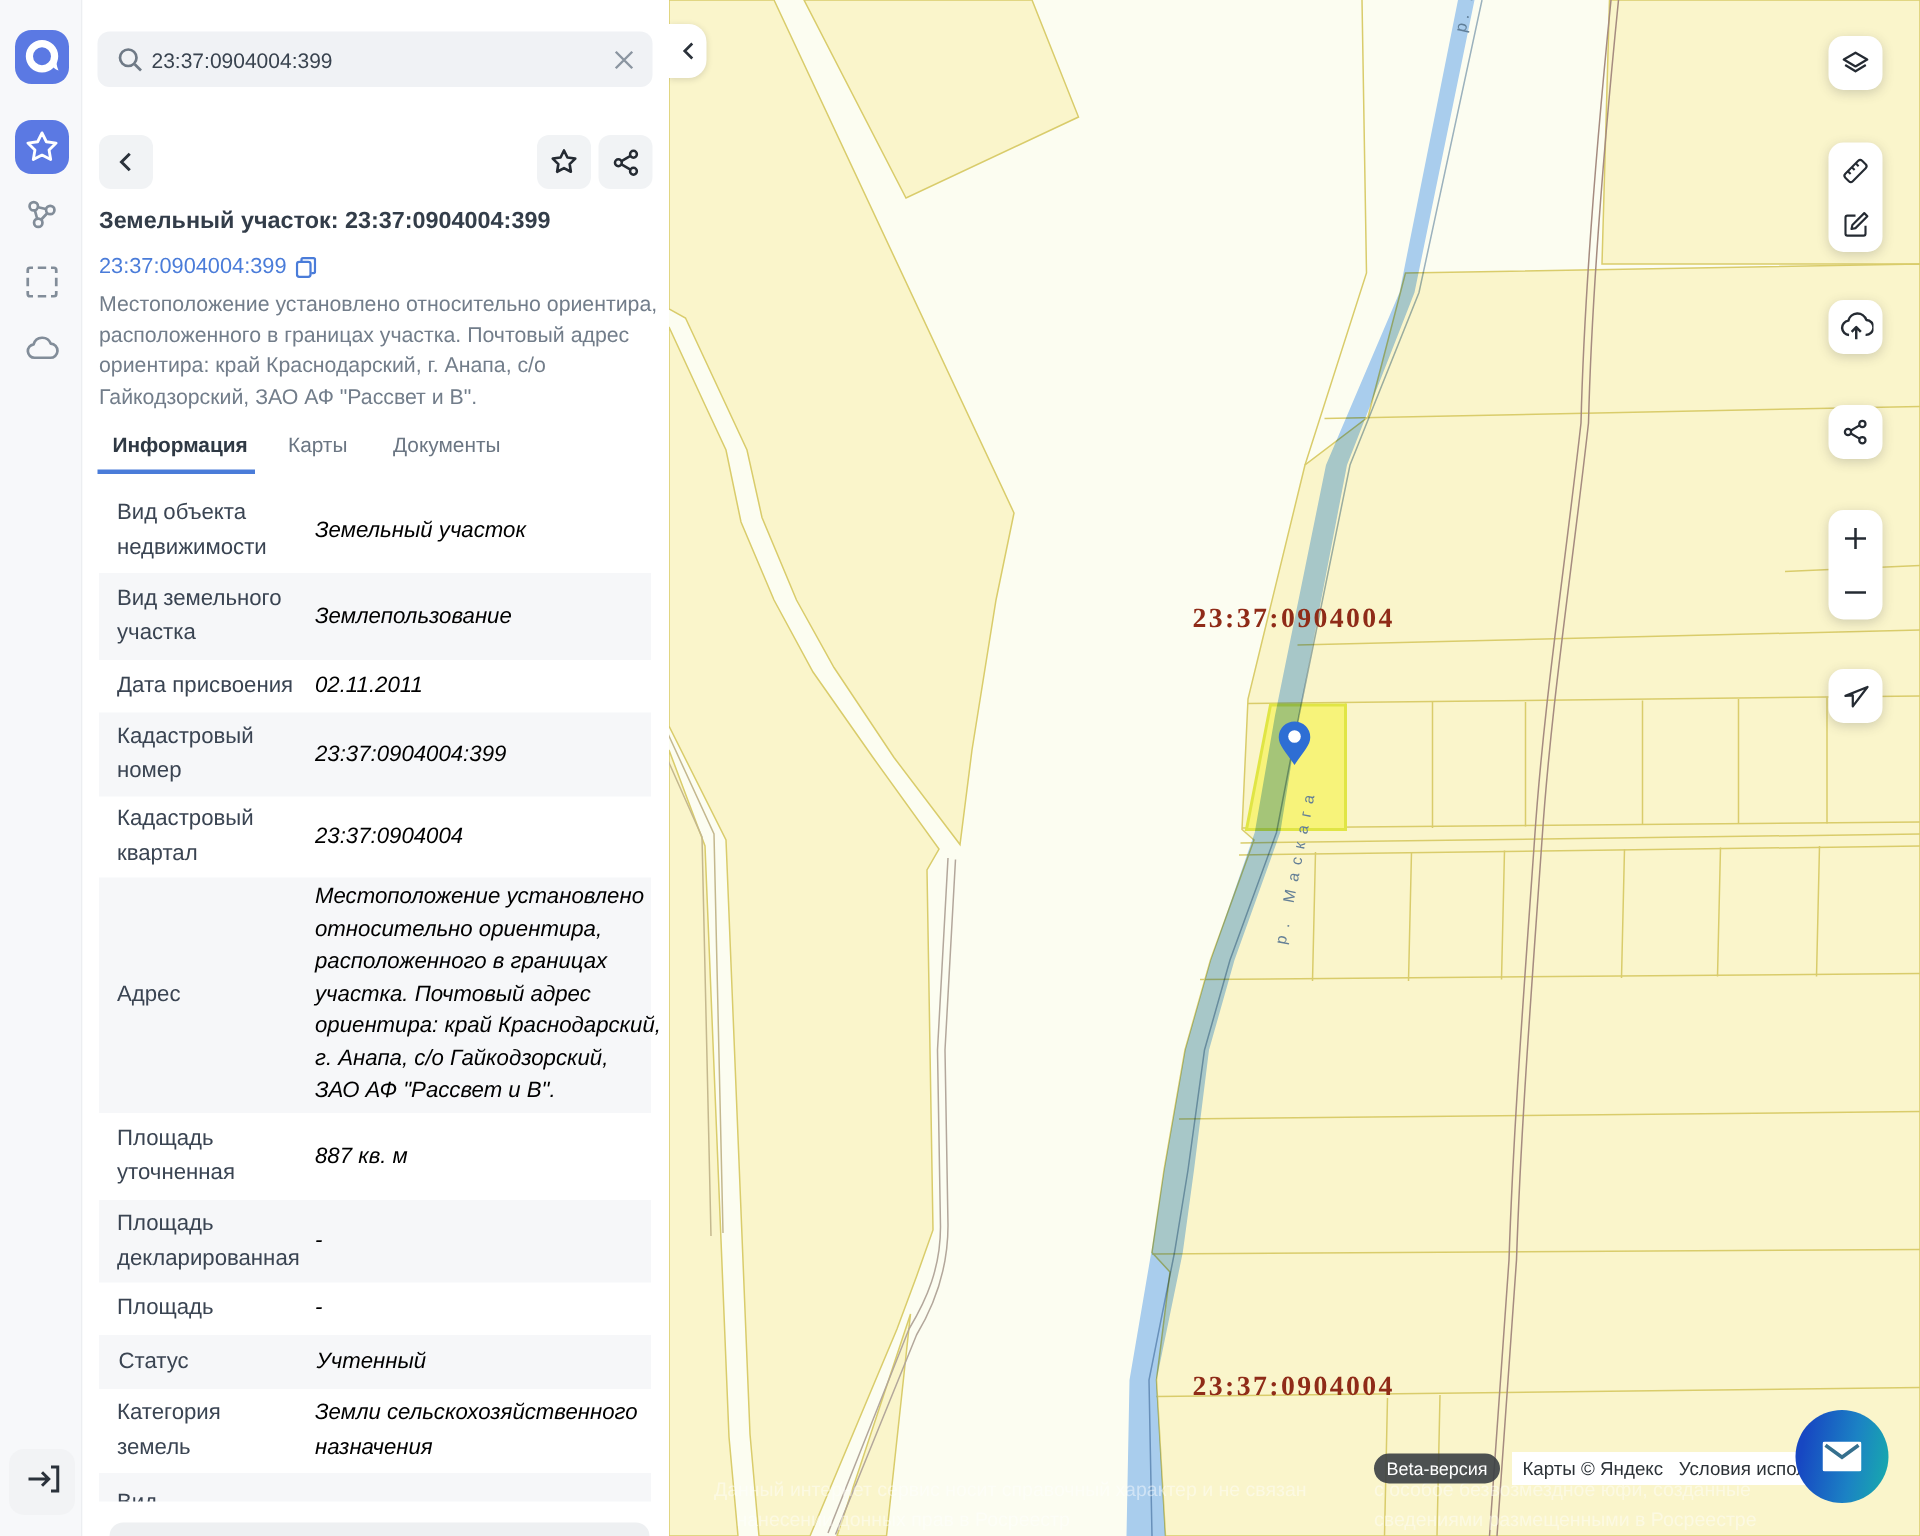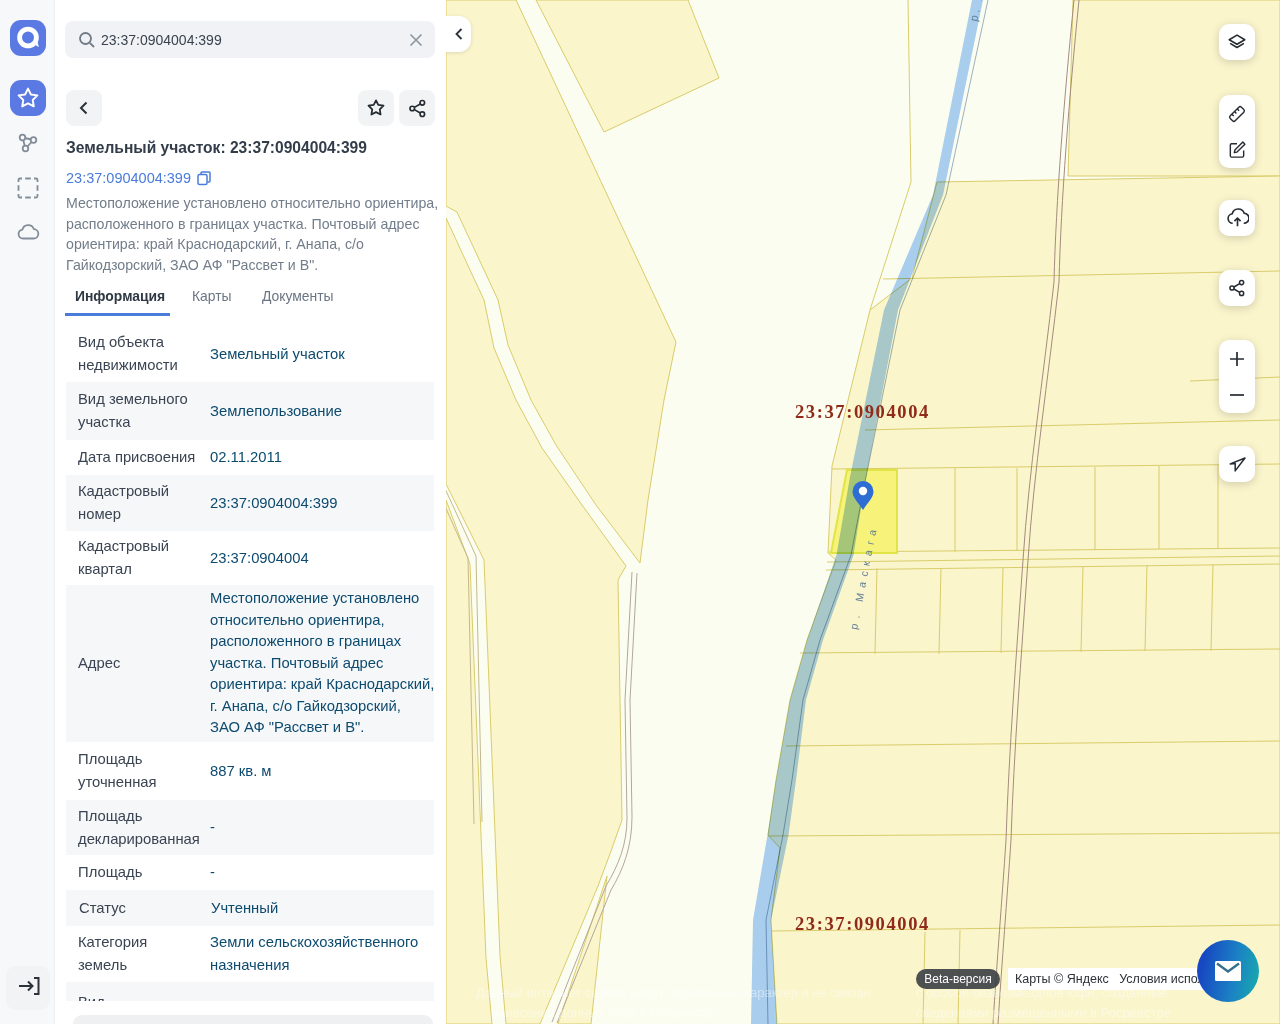--- a/index.html
+++ b/index.html
@@ -24,21 +24,21 @@
     color:#333d49; }
   #cadlink { position:absolute; left:11px; top:170px; font-size:14.5px; color:#4a7cd9; }
   #para { position:absolute; left:11px; top:193px; font-size:14.2px; line-height:20.5px;
     color:#727d8a; white-space:nowrap; }
   .tab { position:absolute; top:288px; font-size:13.9px; font-weight:bold; }
   #tabline { position:absolute; left:10px; top:313px; width:105px; height:3px;
     background:#4a7cd9; }
   .row { position:absolute; left:11px; width:368px; display:flex; align-items:center; }
   .row.g { background:#f6f7f9; }
   .row .l { width:124px; margin-left:12px; font-size:14.8px; line-height:23px; color:#3a4452; white-space:nowrap; }
-  .row .v { width:222px; margin-left:8px; font-size:14.8px; line-height:23px; color:#0c4a6e; white-space:nowrap; }
+  .row .v { width:222px; margin-left:8px; font-size:14.8px; line-height:23px; color:#000000; white-space:nowrap;font-style:italic; }
   #rowclip { position:absolute; left:11px; top:982px; width:368px; height:19px; overflow:hidden; }
   #footerblock { position:absolute; left:18px; top:1015px; width:360px; height:9px;
     background:#eef0f2; border-radius:10px 10px 0 0; }
   
   #map { position:absolute; left:446px; top:0; width:834px; height:1024px;
     background:#fcfdf1; overflow:hidden; }
   #collapse { position:absolute; left:0; top:16px; width:25px; height:36px;
     background:#fff; border-radius:0 12px 12px 0; box-shadow:0 1px 4px rgba(0,0,0,.12);
     display:flex; align-items:center; justify-content:center; }
   .mbtn { position:absolute; left:773px; width:36px; height:36px; background:#fff;

